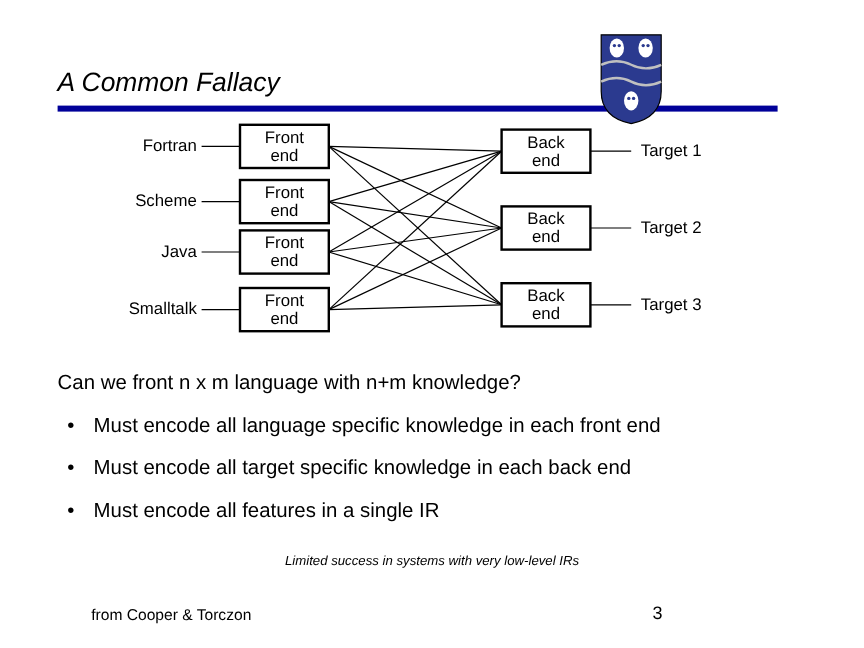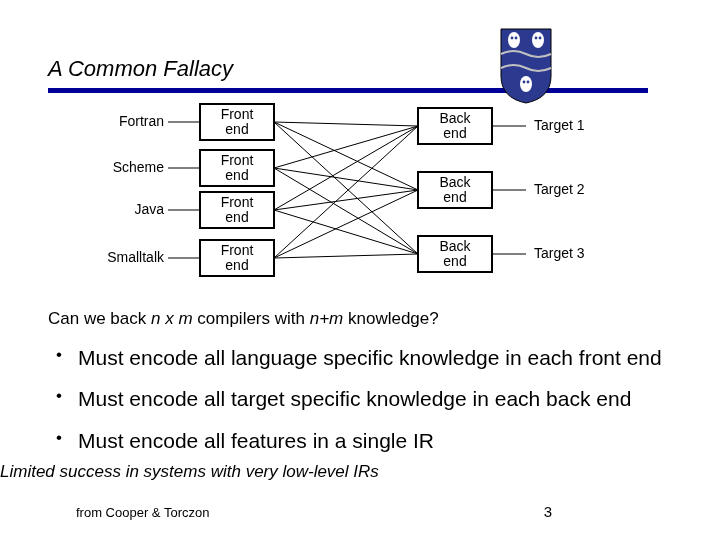--- a/index.html
+++ b/index.html
@@ -5,26 +5,26 @@
   html,body{margin:0;padding:0;width:720px;height:540px;background:#fff;
     font-family:Arial,Helvetica,sans-serif;color:#000;}
   .slide{position:relative;width:580px;height:540px;}
   .title{position:absolute;left:48px;top:56px;font-size:22px;font-style:italic;}
   .rule{position:absolute;left:48px;top:88px;width:600px;height:5px;background:#000099;}
   .logo{position:absolute;right:28px;top:28px;width:52px;height:76px;}
   .logo svg{width:52px;height:76px;}
   svg.diagram{position:absolute;left:96px;top:96px;width:520px;height:186px;}
   .dlabel{font-family:Arial;}
   .body{position:absolute;left:48px;top:306px;width:624px;font-size:17px;line-height:1.5;}
-  .q .it{font-style:italic;}
+  .q .it{}
   ul.bul{list-style:none;padding:0;margin:10px 0 0 0;}
-  ul.bul li{padding-left:30px;position:relative;margin:10px 0;font-size:21px;}
+  ul.bul li{padding-left:30px;position:relative;margin:10px 0;font-size:17px;}
   ul.bul li::before{content:"•";position:absolute;left:8px;top:0;font-size:17px;}
-  .concl{position:absolute;left:0;width:720px;top:462px;
-    font-style:italic;font-size:17px;}
+  .concl{position:absolute;left:0;width:720px;top:462px;text-align:center;
+    font-style:italic;font-size:11px;}
   .footL{position:absolute;left:76px;bottom:20px;font-size:13px;text-align:center;}
   .footR{position:absolute;right:28px;bottom:20px;font-size:15px;}
 </style>
 </head>
 <body>
 
 <div class="slide">
 
   <div class="title">A Common Fallacy</div>
   <div class="rule"></div>
@@ -109,21 +109,21 @@
     </g>
     <g class="dlabel" font-size="14" fill="#000" text-anchor="start">
       <text x="438" y="34">Target 1</text>
       <text x="438" y="98">Target 2</text>
       <text x="438" y="162">Target 3</text>
     </g>
   </svg>
 
   <div class="body">
     <div class="q">
-      <span>Can we back </span><span class="it">n x m</span><span> compilers with </span><span class="it">n+m</span><span> knowledge?</span>
+      <span>Can we front </span><span class="it">n x m</span><span> language with </span><span class="it">n+m</span><span> knowledge?</span>
     </div>
     <ul class="bul">
       <li>Must encode all language specific knowledge in each front end</li>
       <li>Must encode all target specific knowledge in each back end</li>
       <li>Must encode all features in a single IR</li>
     </ul>
   </div>
 
   <div class="concl">Limited success in systems with very low-level IRs</div>
 

